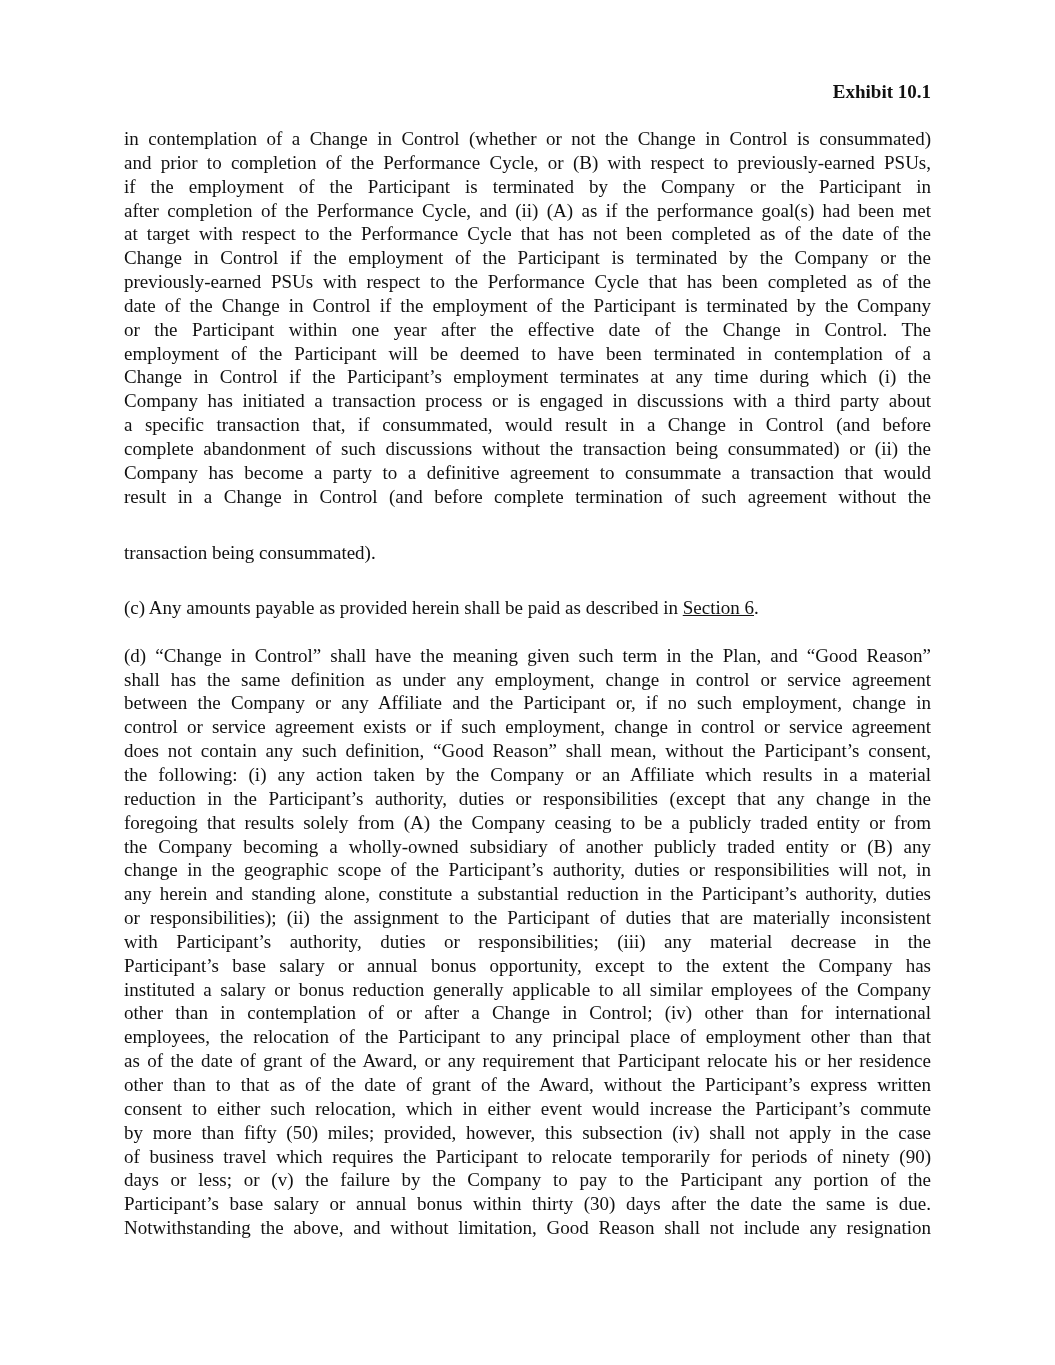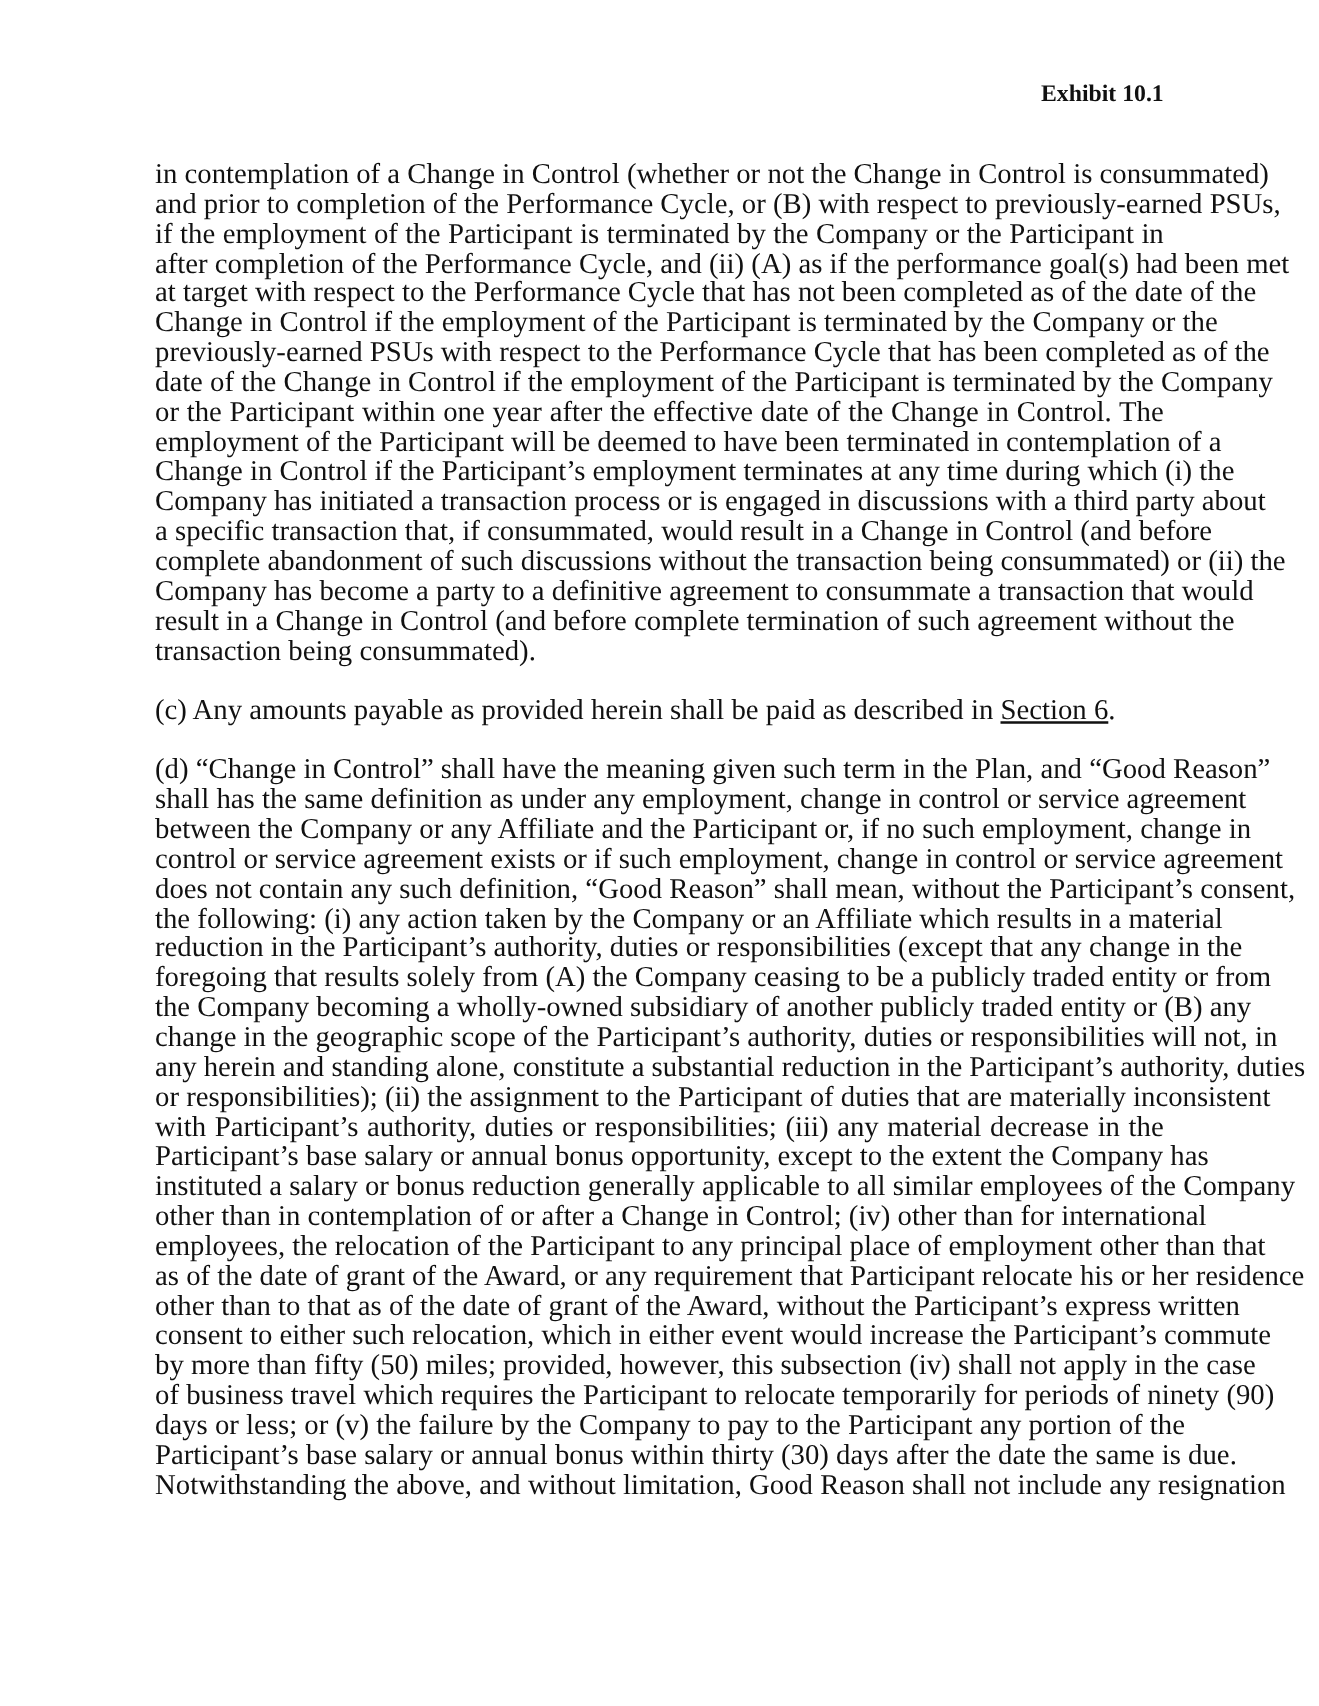--- a/index.html
+++ b/index.html
@@ -16,45 +16,46 @@
       color: #111111;
     }
     .page {
       position: absolute;
       left: 124px;
       top: 0;
       width: 807px;
     }
     .exhibit-header {
       position: absolute;
-      top: 64px;
+      top: 80px;
       right: 0;
       font-weight: bold;
       font-size: 19px;
       line-height: 24px;
       text-align: right;
       white-space: nowrap;
     }
     .body-text {
       position: absolute;
       top: 127px;
       left: 0;
       width: 807px;
-      font-size: 23px;
+      font-size: 19px;
       line-height: 23.85px;
     }
     .line {
       display: block;
       text-align: justify;
       text-align-last: justify;
       white-space: nowrap;
       height: 23.85px;
     }
     .line.last {
       text-align-last: left;
+      margin-top: 32px;
     }
     .para {
       margin: 0 0 23.6px 0;
     }
     .underline {
       text-decoration: underline;
     }
   </style>
 </head>
 <body>

